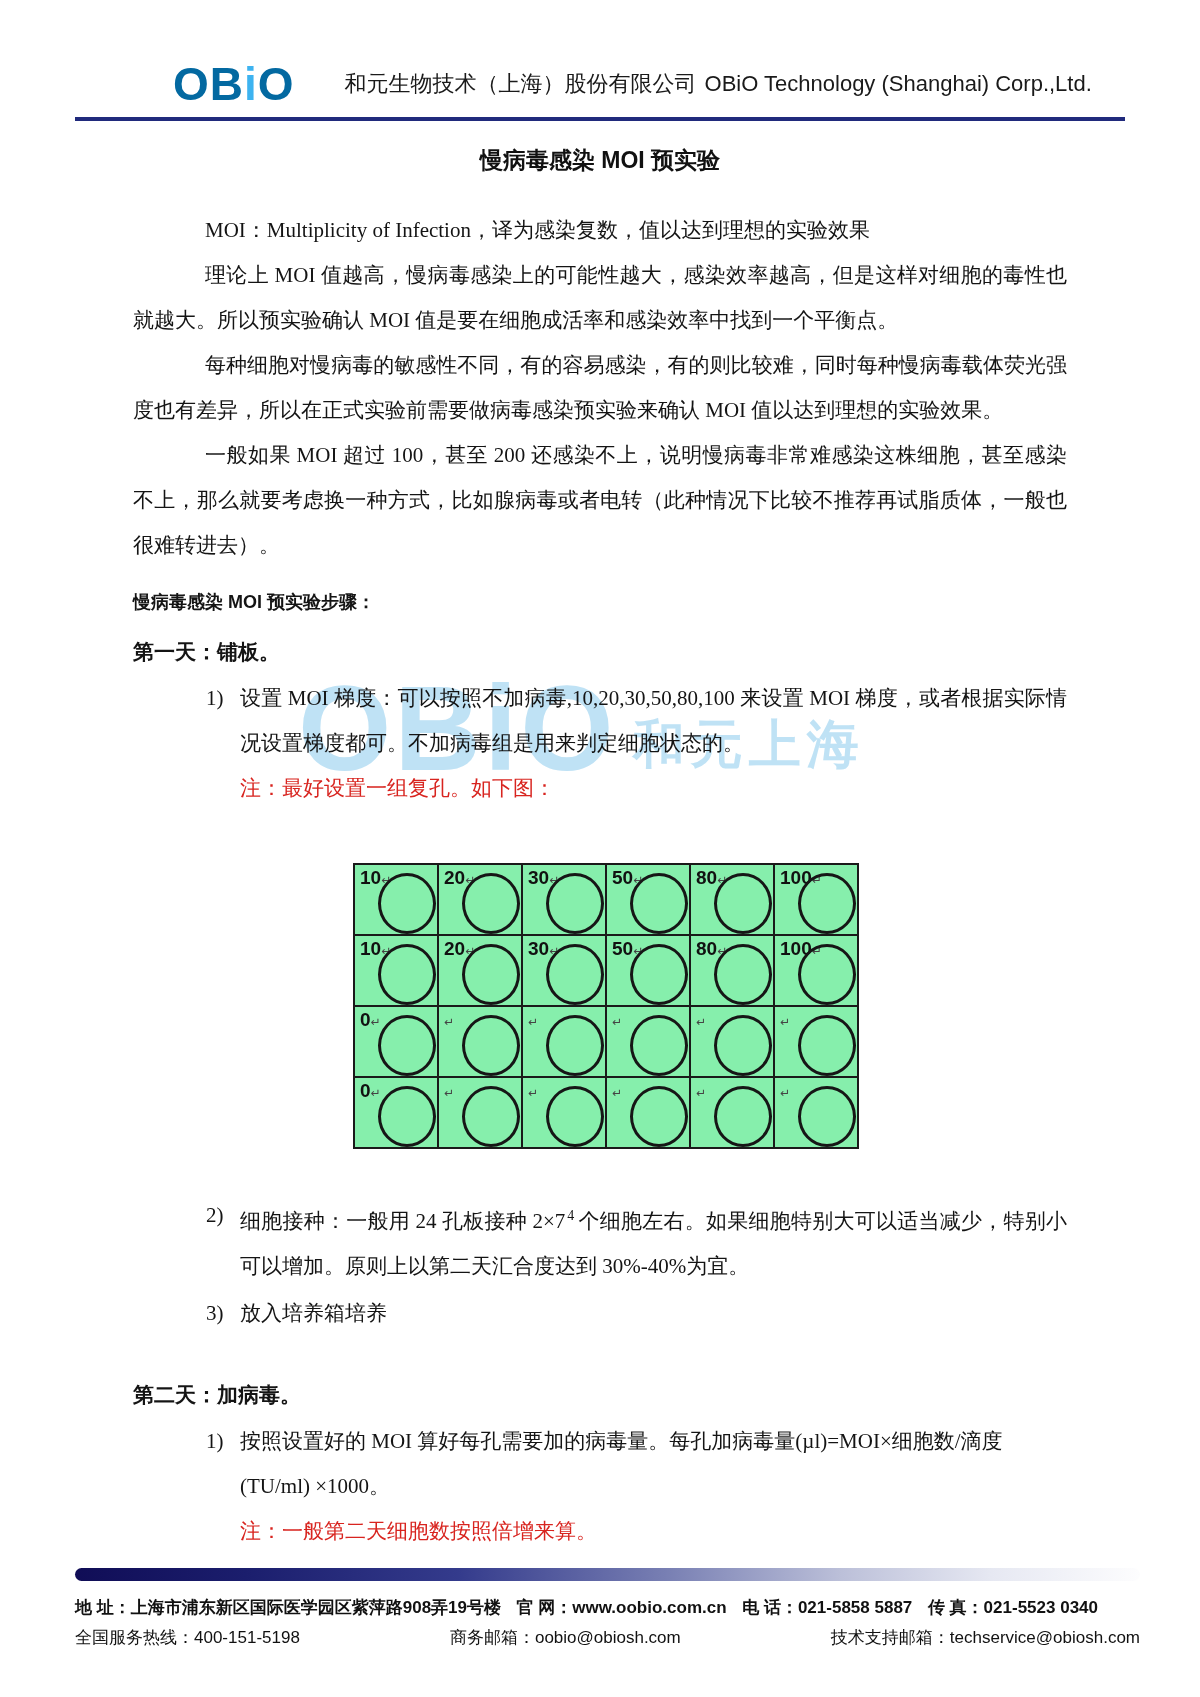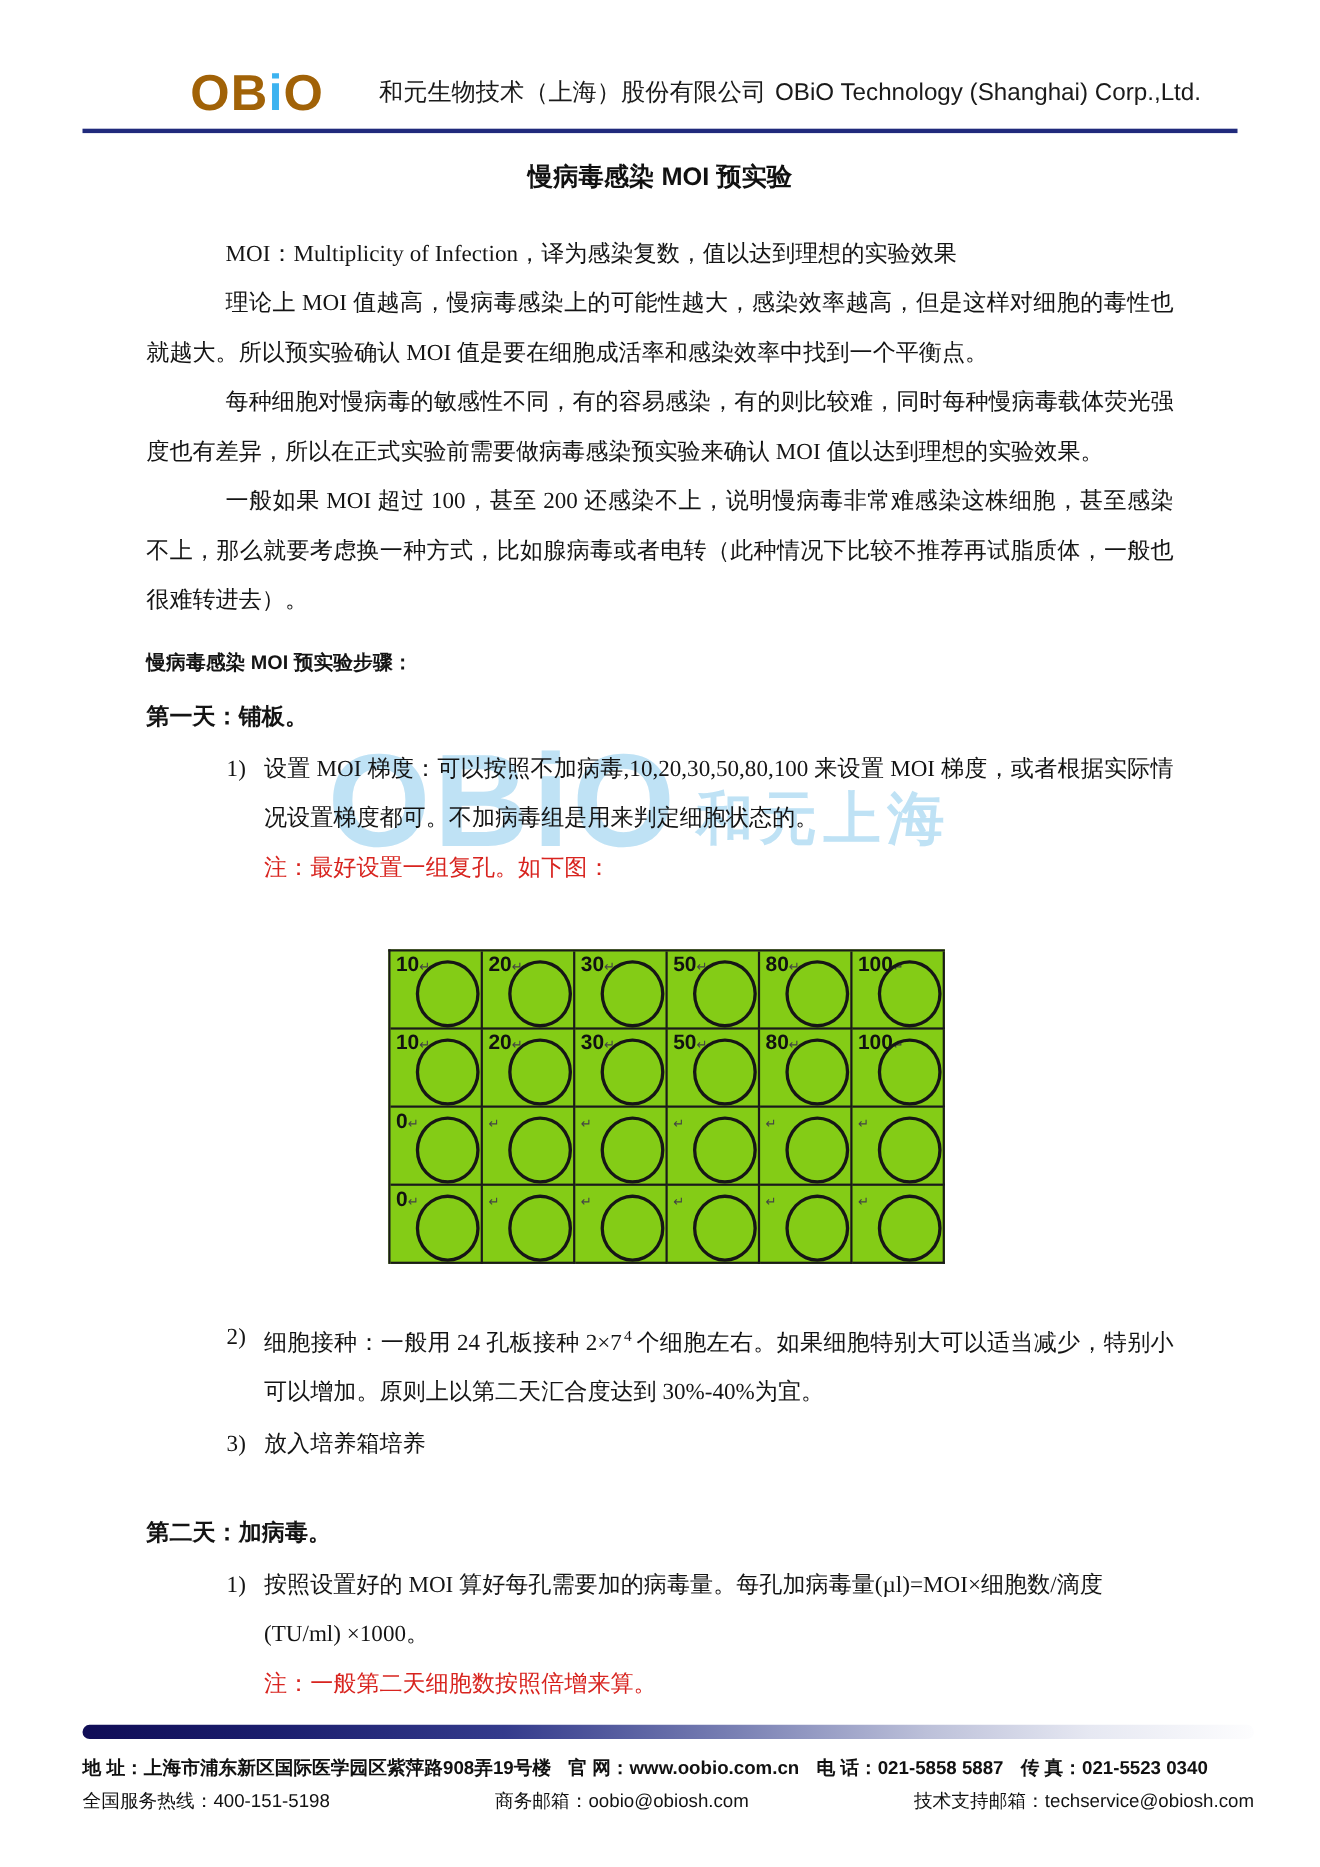--- a/index.html
+++ b/index.html
@@ -14,21 +14,21 @@
     display:flex;align-items:center;white-space:nowrap;
     color:#bfe2f5;font-family:"Liberation Sans",sans-serif;font-weight:bold;
   }
   .wm-logo{font-size:120px;letter-spacing:3px;line-height:1;}
   .wm-cn{font-size:52px;margin-left:16px;letter-spacing:6px;padding-top:34px;}
   .content{position:relative;z-index:1;padding:0 75px;}
   
   .doc-header{display:flex;align-items:center;padding-top:60px;height:48px;}
   .logo{font-family:"Liberation Sans",sans-serif;font-weight:bold;font-size:46px;
         letter-spacing:1px;margin-left:98px;line-height:1;}
-  .logo .lg-dark{color:#a16207;text-align:right;}
+  .logo .lg-dark{color:#0369a1;text-align:right;}
   .logo .lg-light{color:#3db3f0;}
   .company{margin-left:50px;font-family:"Liberation Sans",sans-serif;font-size:22px;color:#1a1a1a;}
   .company .en{margin-left:8px;}
   .header-rule{height:4px;background:#202a7c;margin-top:9px;}
   
   .title{margin:24px 0 0 0;text-align:center;font-family:"Liberation Sans",sans-serif;
          font-weight:bold;font-size:23px;color:#111;}
   
   .bodytext{padding:0 58px;}
   .para{margin:0;font-size:21px;line-height:45px;text-align:justify;text-indent:72px;}
@@ -41,21 +41,21 @@
   .list-item{display:flex;font-size:21px;line-height:45px;margin-top:2px;}
   .num{width:34px;margin-left:73px;flex:none;}
   .item-text{flex:1;text-align:justify;}
   .note{margin:0 0 0 107px;font-size:21px;line-height:45px;color:#d8241f;}
   sup.exp{font-size:14px;margin:0 4px 0 2px;}
   
   .plate{
     display:grid;grid-template-columns:repeat(6,84px);grid-auto-rows:71px;
     width:504px;margin:52px 0 44px 220px;
     border-left:2px solid #1a1a1a;border-top:2px solid #1a1a1a;
-    background:#84cc16;
+    background:#86efac;
   }
   .plate-cell{position:relative;border-right:2px solid #1a1a1a;border-bottom:2px solid #1a1a1a;}
   .cell-label{position:absolute;left:5px;top:2px;
     font-family:"Liberation Sans",sans-serif;font-weight:bold;font-size:19px;color:#111;}
   .ret{font-size:12px;font-weight:normal;font-family:"DejaVu Sans",sans-serif;color:#444;}
   .well{position:absolute;left:23px;top:8px;width:52px;height:55px;
         border:3px solid #161616;border-radius:50%;}
   
   .footer{position:absolute;left:75px;right:60px;top:1568px;z-index:1;
           font-family:"Liberation Sans",sans-serif;color:#111;}

